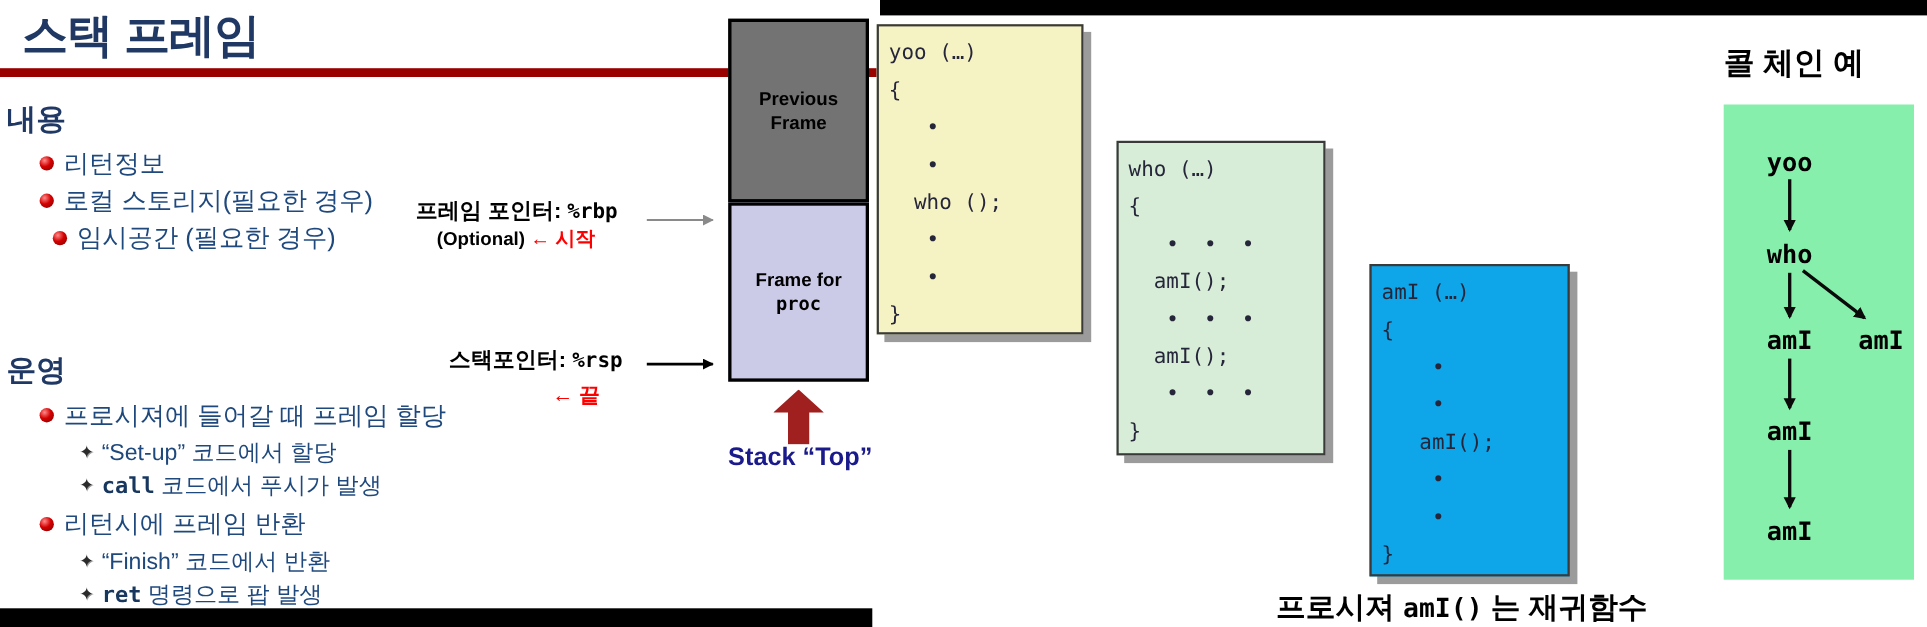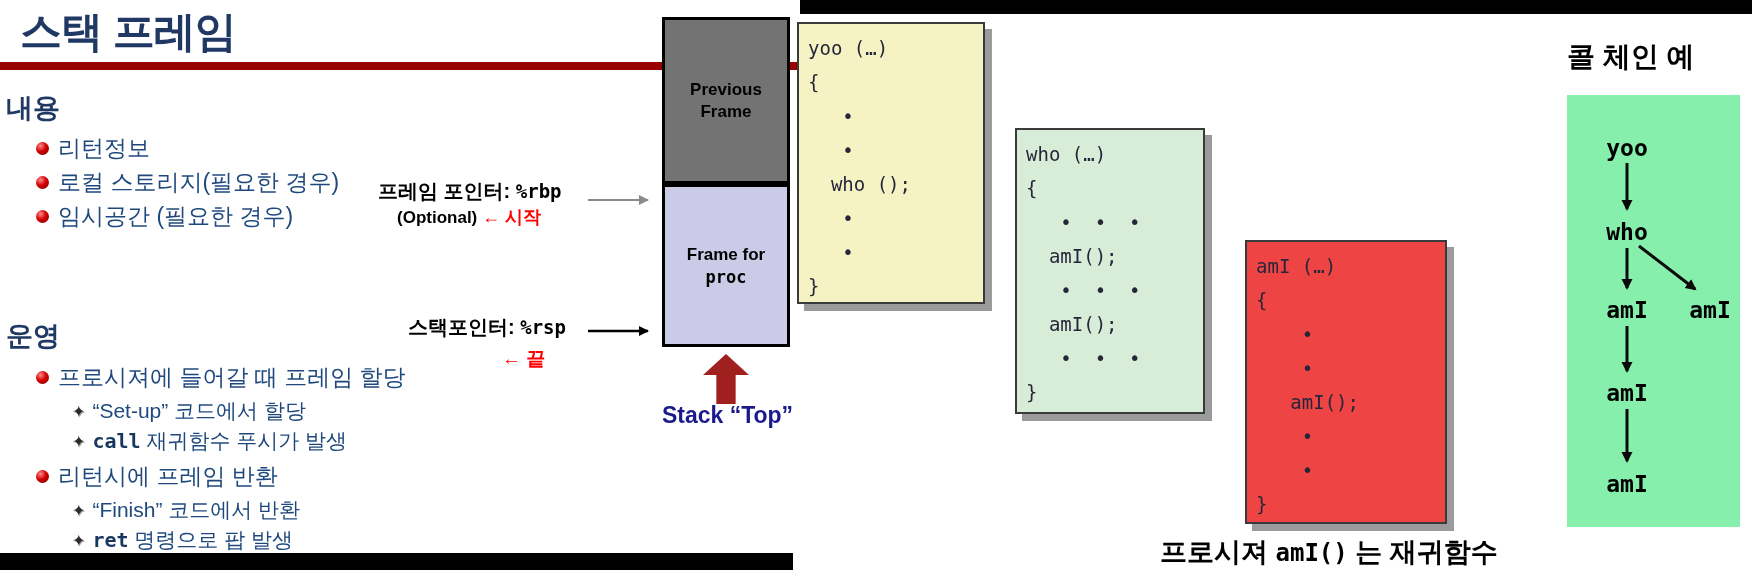--- a/index.html
+++ b/index.html
@@ -43,21 +43,21 @@
     filter:drop-shadow(-4px 4px 0 #AAAAAA);}
   .stack-top{left:645px;top:402px;width:165px;text-align:center;font-size:23px;font-weight:bold;color:#1A1A8C;}
 
   
   .code-box{border:2px solid #3a3a3a;box-sizing:border-box;box-shadow:7px 7px 0 #9B9B9B;
     padding:7px 0 0 9px;z-index:2;}
   .code-line{font-family:"DejaVu Sans Mono","Liberation Mono",monospace;font-size:19px;
     line-height:34px;color:#26263A;white-space:pre;}
   .yoo-box{left:797px;top:22px;width:188px;height:282px;background:#F5F2C3;}
   .who-box{left:1015px;top:128px;width:190px;height:286px;background:#D8EDD8;}
-  .amI-box{left:1245px;top:240px;width:202px;height:284px;background:#ef4444;}
+  .amI-box{left:1245px;top:240px;width:182px;height:284px;background:#0ea5e9;}
   .caption{left:1160px;top:534px;font-size:27px;font-weight:bold;color:#000;white-space:nowrap;}
   .caption .cap-code{font-size:24px;font-weight:bold;}
 
   
   .chain-title{left:1567px;top:38px;font-size:28px;font-weight:bold;color:#000;white-space:nowrap;}
   .chain-box{left:1567px;top:95px;width:173px;height:432px;background:#86efac;z-index:2;}
   .chain-node{position:absolute;transform:translate(-50%,-50%);font-family:"DejaVu Sans Mono","Liberation Mono",monospace;
     font-weight:bold;font-size:23px;color:#000;}
   svg{position:absolute;left:0;top:0;}
 </style>
@@ -75,21 +75,21 @@
         <span class="sphere"></span>
       <span>리턴정보</span>
       </div>
   </div>
   <div class="abs" style="left:36px;top:167px;">
     <div class="bullet-row">
         <span class="sphere"></span>
       <span>로컬 스토리지(필요한 경우)</span>
       </div>
   </div>
-  <div class="abs" style="left:36px;top:201px;">
+  <div class="abs" style="left:48px;top:201px;">
     <div class="bullet-row">
         <span class="sphere"></span>
       <span>임시공간 (필요한 경우)</span>
       </div>
   </div>
 
   <div class="abs section-heading h-operation">운영</div>
   <div class="abs" style="left:36px;top:362px;">
     <div class="bullet-row">
         <span class="sphere"></span>
@@ -99,21 +99,21 @@
   <div class="abs" style="left:72px;top:397px;">
     <div class="subrow">
         <span class="star">✦</span>
       <span>“Set-up” 코드에서 할당</span>
       </div>
   </div>
   <div class="abs" style="left:72px;top:427px;">
     <div class="subrow">
         <span class="star">✦</span>
       <span class="kw mono">call</span>
-      <span class="pre"> 재귀함수 푸시가 발생</span>
+      <span class="pre"> 코드에서 푸시가 발생</span>
       </div>
   </div>
   <div class="abs" style="left:36px;top:461px;">
     <div class="bullet-row">
         <span class="sphere"></span>
       <span>리턴시에 프레임 반환</span>
       </div>
   </div>
   <div class="abs" style="left:72px;top:496px;">
     <div class="subrow">

